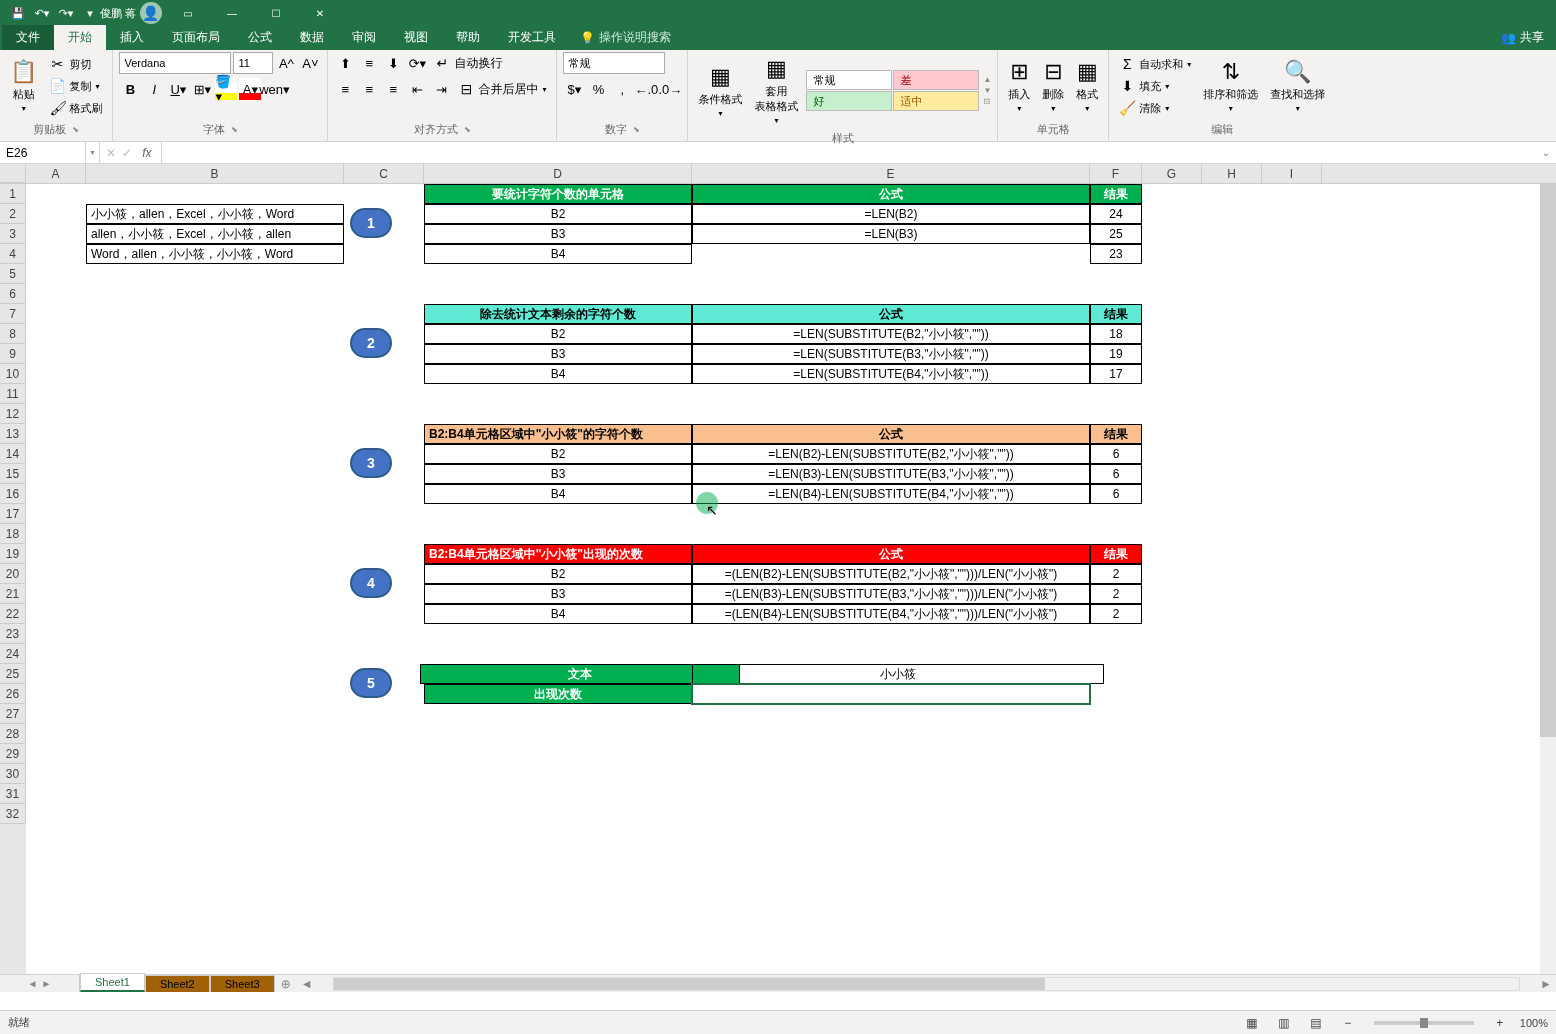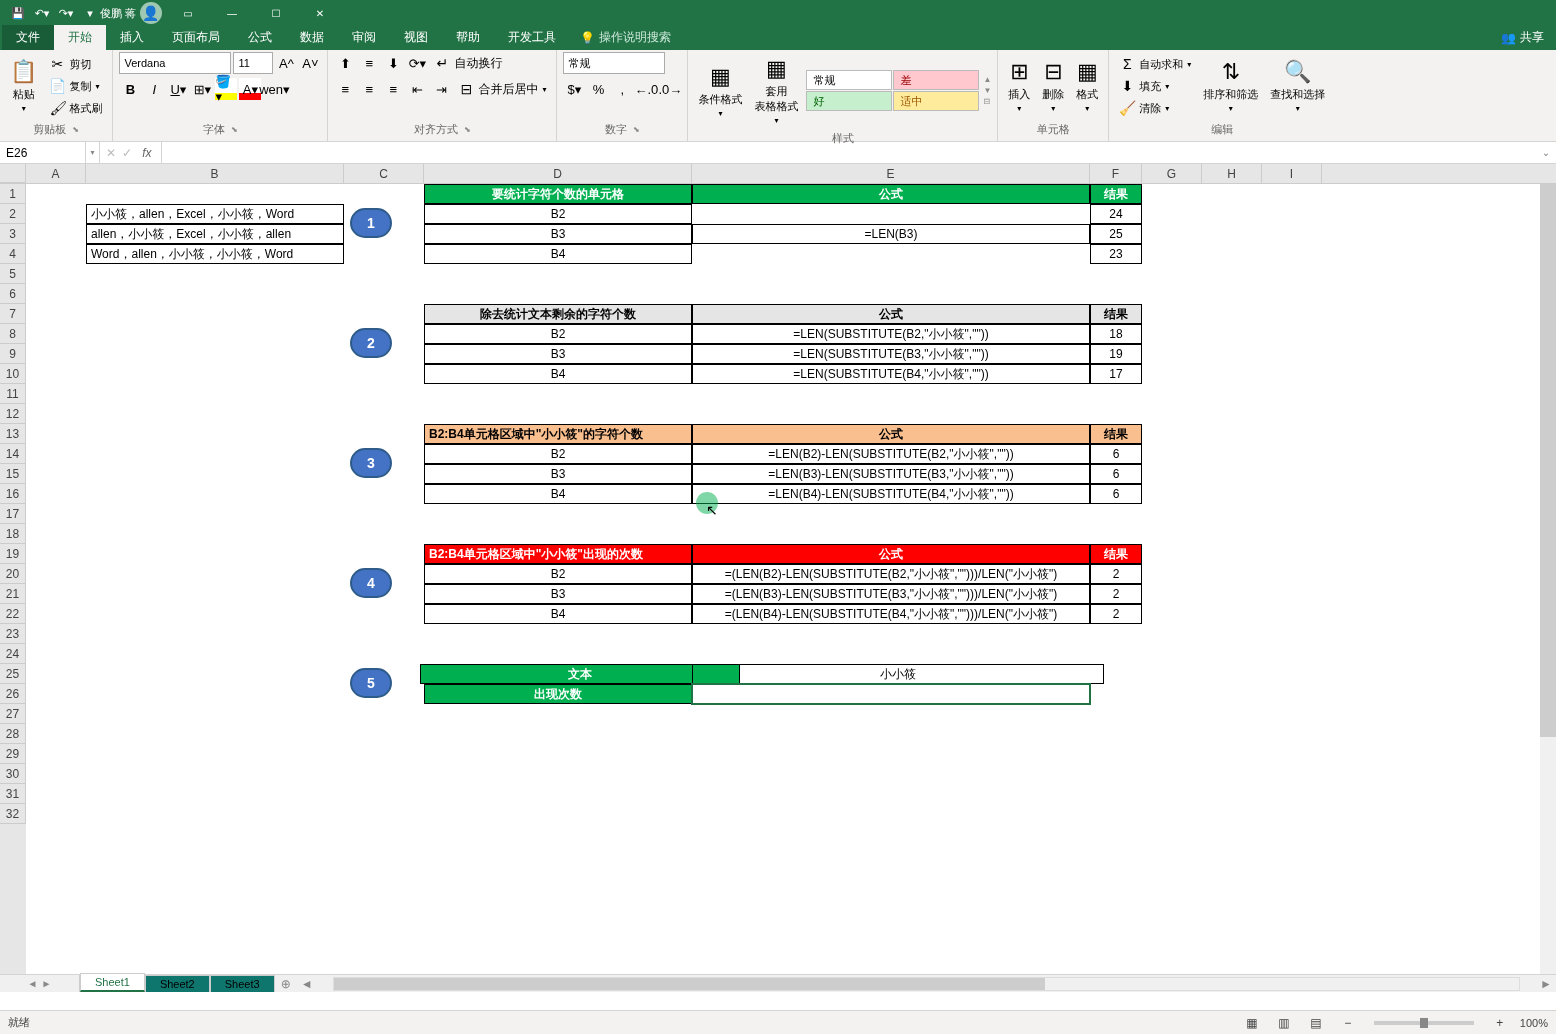--- a/index.html
+++ b/index.html
@@ -63,35 +63,35 @@
 .corner { width: 26px; background: #e6e6e6; border-right: 1px solid #ccc; border-bottom: 1px solid #ccc; }
 .col-h { border-right: 1px solid #ccc; display: flex; align-items: center; justify-content: center; font-size: 12px; color: #444; cursor: pointer; }
 .grid-body { flex: 1; display: flex; overflow: hidden; }
 .row-hdrs { width: 26px; background: #e6e6e6; }
 .row-h { height: 20px; border-bottom: 1px solid #ccc; border-right: 1px solid #ccc; display: flex; align-items: center; justify-content: center; font-size: 12px; color: #444; cursor: pointer; }
 .cells { flex: 1; position: relative; }
 .cell { position: absolute; height: 20px; display: flex; align-items: center; padding: 4px 4px; font-size: 12px; overflow: hidden; white-space: nowrap; }
 .bordered { border: 1px solid #000; }
 .center { justify-content: center; }
 .hdr-green { background: #00b050; color: #fff; font-weight: bold; }
-.hdr-yellow { background: #e5e5e5; color: #000; font-weight: bold; }
+.hdr-yellow { background: #5eead4; color: #000; font-weight: bold; }
 .hdr-orange { background: #fabf8f; color: #000; font-weight: bold; }
 .hdr-red { background: #ff0000; color: #fff; font-weight: bold; }
 .selected-cell { outline: 2px solid #217346; outline-offset: -1px; }
 
 .num-badge { position: absolute; width: 42px; height: 30px; border: 2px solid #2e5c8a; background: #4472c4; border-radius: 16px; display: flex; align-items: center; justify-content: center; color: #fff; font-weight: bold; font-size: 14px; }
 
 .cursor-dot { position: absolute; width: 22px; height: 22px; border-radius: 50%; background: rgba(0,176,80,0.5); }
 .cursor-ptr { position: absolute; font-size: 14px; color: #000; }
 
 
 .scrollbars { position: absolute; bottom: 42px; left: 0; right: 0; height: 18px; background: #f0f0f0; display: flex; border-top: 1px solid #d4d4d4; }
 .sheet-nav { width: 80px; display: flex; align-items: center; justify-content: center; gap: 4px; border-right: 1px solid #ccc; color: #888; font-size: 10px; }
 .sheet-tabs { display: flex; align-items: flex-end; }
-.sheet-tab { padding: 2px 14px; border: 1px solid #ccc; border-bottom: none; background: #0f766e; font-size: 11px; cursor: pointer; }
+.sheet-tab { padding: 2px 14px; border: 1px solid #ccc; border-bottom: none; background: #a16207; font-size: 11px; cursor: pointer; }
 .sheet-tab.active { background: #fff; border-bottom: 2px solid #217346; color: #217346; font-weight: 500; }
 .add-sheet { padding: 2px 6px; color: #888; cursor: pointer; }
 .hscroll-area { flex: 1; display: flex; align-items: center; }
 .hscroll-track { flex: 1; height: 14px; background: #f0f0f0; border: 1px solid #ddd; margin: 0 16px; position: relative; }
 .hscroll-thumb { position: absolute; left: 0; width: 60%; height: 100%; background: #cdcdcd; }
 .vscroll { position: absolute; right: 0; top: 184px; bottom: 60px; width: 16px; background: #f0f0f0; }
 .vscroll-thumb { width: 100%; height: 70%; background: #cdcdcd; }
 
 
 .status-bar { position: absolute; bottom: 0; left: 0; right: 0; height: 24px; background: #f3f2f1; border-top: 1px solid #d4d4d4; display: flex; align-items: center; padding: 0 8px; font-size: 11px; color: #444; }
@@ -404,20 +404,21 @@
         <div class="row-h">32</div>
       </div>
     <div class="cells" id="cells">
         <div class="cell bordered" style="left: 60px; top: 20px; width: 258px;">小小筱，allen，Excel，小小筱，Word</div>
         <div class="cell bordered" style="left: 60px; top: 40px; width: 258px;">allen，小小筱，Excel，小小筱，allen</div>
         <div class="cell bordered" style="left: 60px; top: 60px; width: 258px;">Word，allen，小小筱，小小筱，Word</div>
         <div class="cell bordered center hdr-green" style="left: 398px; top: 0px; width: 268px;">要统计字符个数的单元格</div>
         <div class="cell bordered center hdr-green" style="left: 666px; top: 0px; width: 398px;">公式</div>
         <div class="cell bordered center hdr-green" style="left: 1064px; top: 0px; width: 52px;">结果</div>
         <div class="cell bordered center" style="left: 398px; top: 20px; width: 268px;">B2</div>
+        <div class="cell bordered center" style="left: 666px; top: 20px; width: 398px;">=LEN(B2)</div>
         <div class="cell bordered center" style="left: 1064px; top: 20px; width: 52px;">24</div>
         <div class="cell bordered center" style="left: 398px; top: 40px; width: 268px;">B3</div>
         <div class="cell bordered center" style="left: 666px; top: 40px; width: 398px;">=LEN(B3)</div>
         <div class="cell bordered center" style="left: 1064px; top: 40px; width: 52px;">25</div>
         <div class="cell bordered center" style="left: 398px; top: 60px; width: 268px;">B4</div>
         <div class="cell bordered center" style="left: 1064px; top: 60px; width: 52px;">23</div>
         <div class="cell bordered center hdr-yellow" style="left: 398px; top: 120px; width: 268px;">除去统计文本剩余的字符个数</div>
         <div class="cell bordered center hdr-yellow" style="left: 666px; top: 120px; width: 398px;">公式</div>
         <div class="cell bordered center hdr-yellow" style="left: 1064px; top: 120px; width: 52px;">结果</div>
         <div class="cell bordered center" style="left: 398px; top: 140px; width: 268px;">B2</div>

